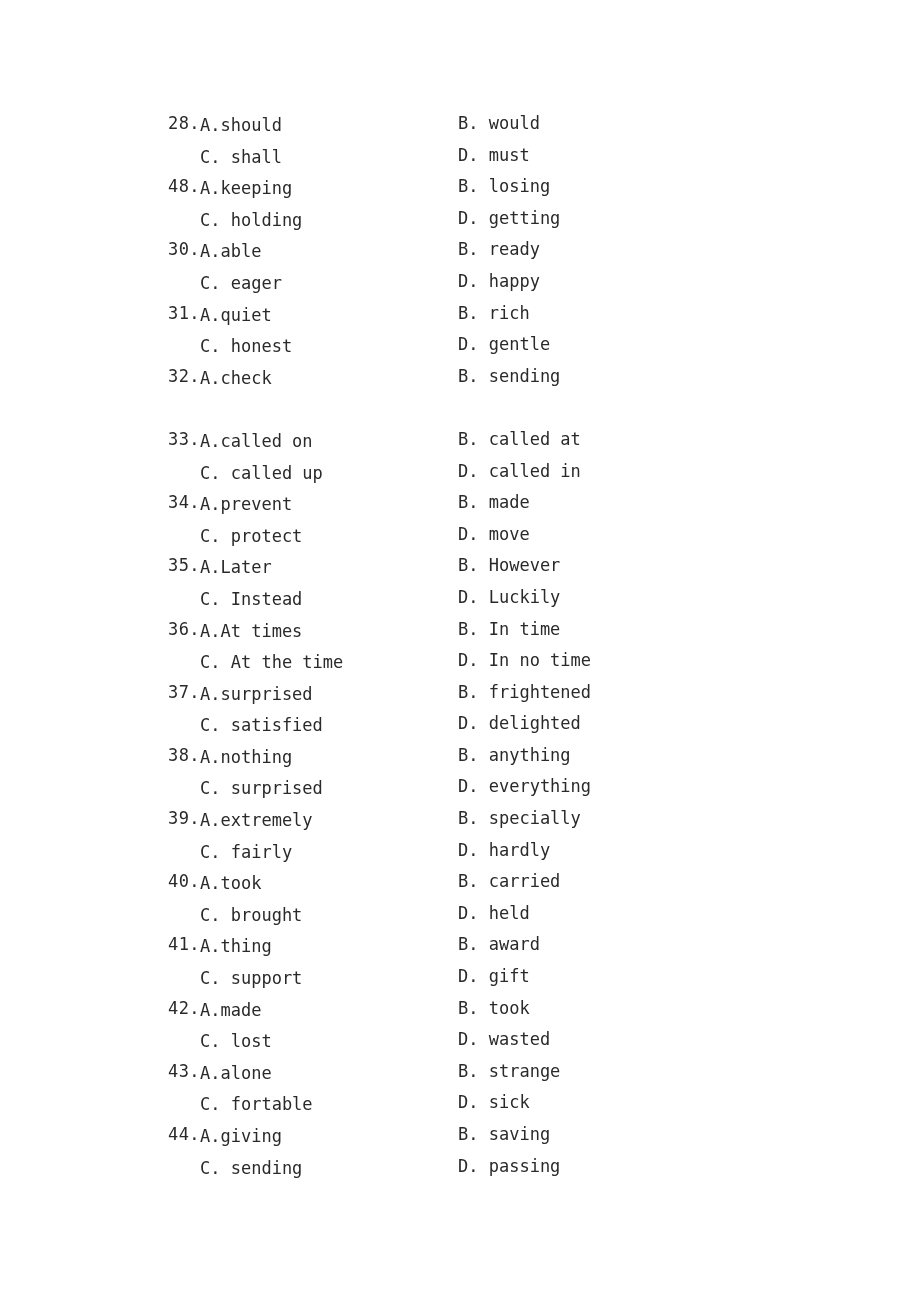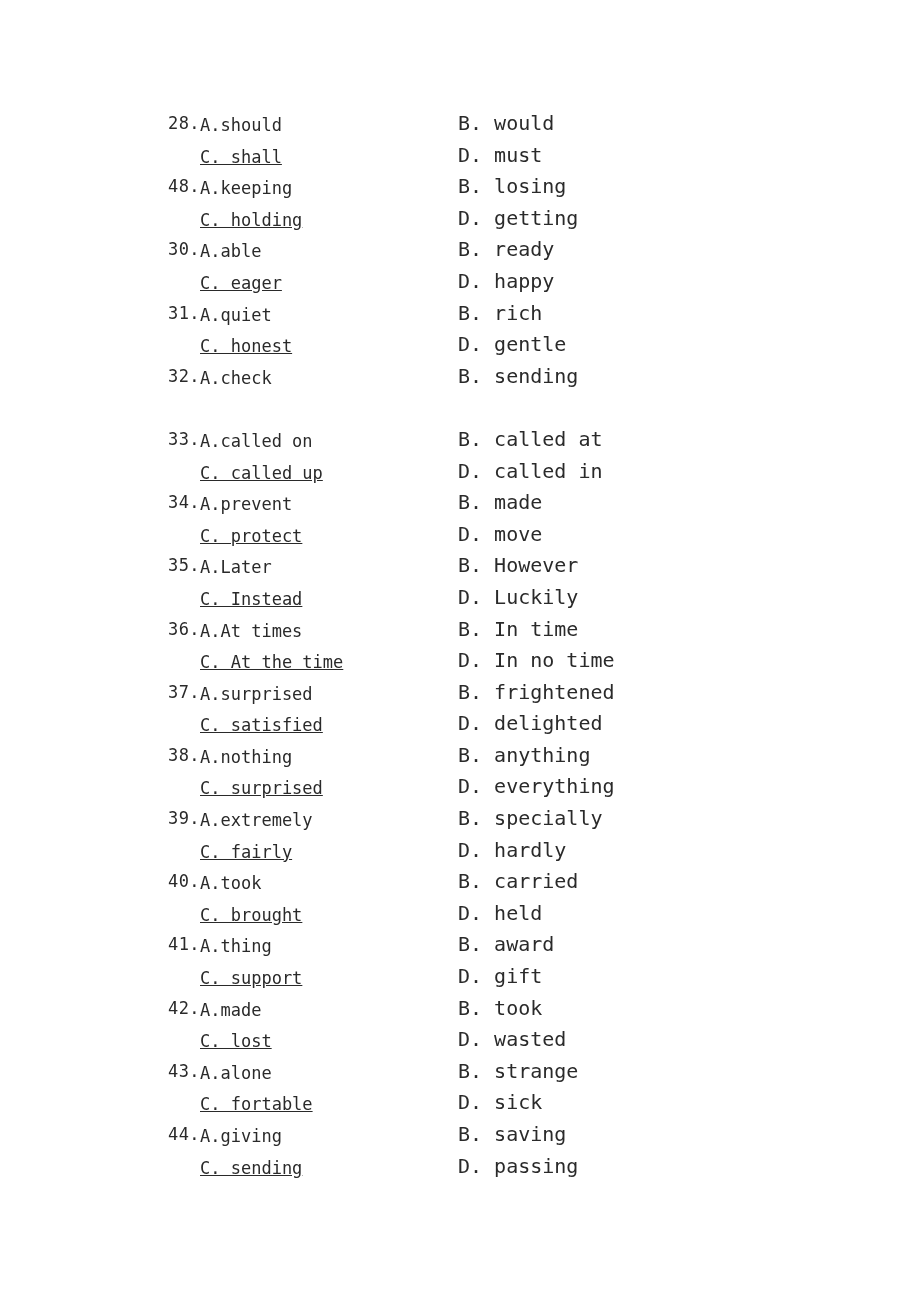--- a/index.html
+++ b/index.html
@@ -60,28 +60,27 @@
   .opt-a, .opt-c {
     position: absolute;
     left: 32px;
     top: 2px;
     font-size: 17px;
     white-space: pre;
   }
 
   .opt-c {
     left: 32px;
-    text-decoration: underline;
   }
 
   .opt-b, .opt-d {
     position: absolute;
     left: 290px;
     top: 0;
-    font-size: 20px;
+    font-size: 17px;
     white-space: pre;
   }
 </style>
 </head>
 <body>
 
 <div class="page">
   <div class="question-list">
       <div class="question-block">
         <div class="opt-row"><span class="q-number">28.</span><span class="opt-a">A.should</span><span class="opt-b">B. would</span></div>

